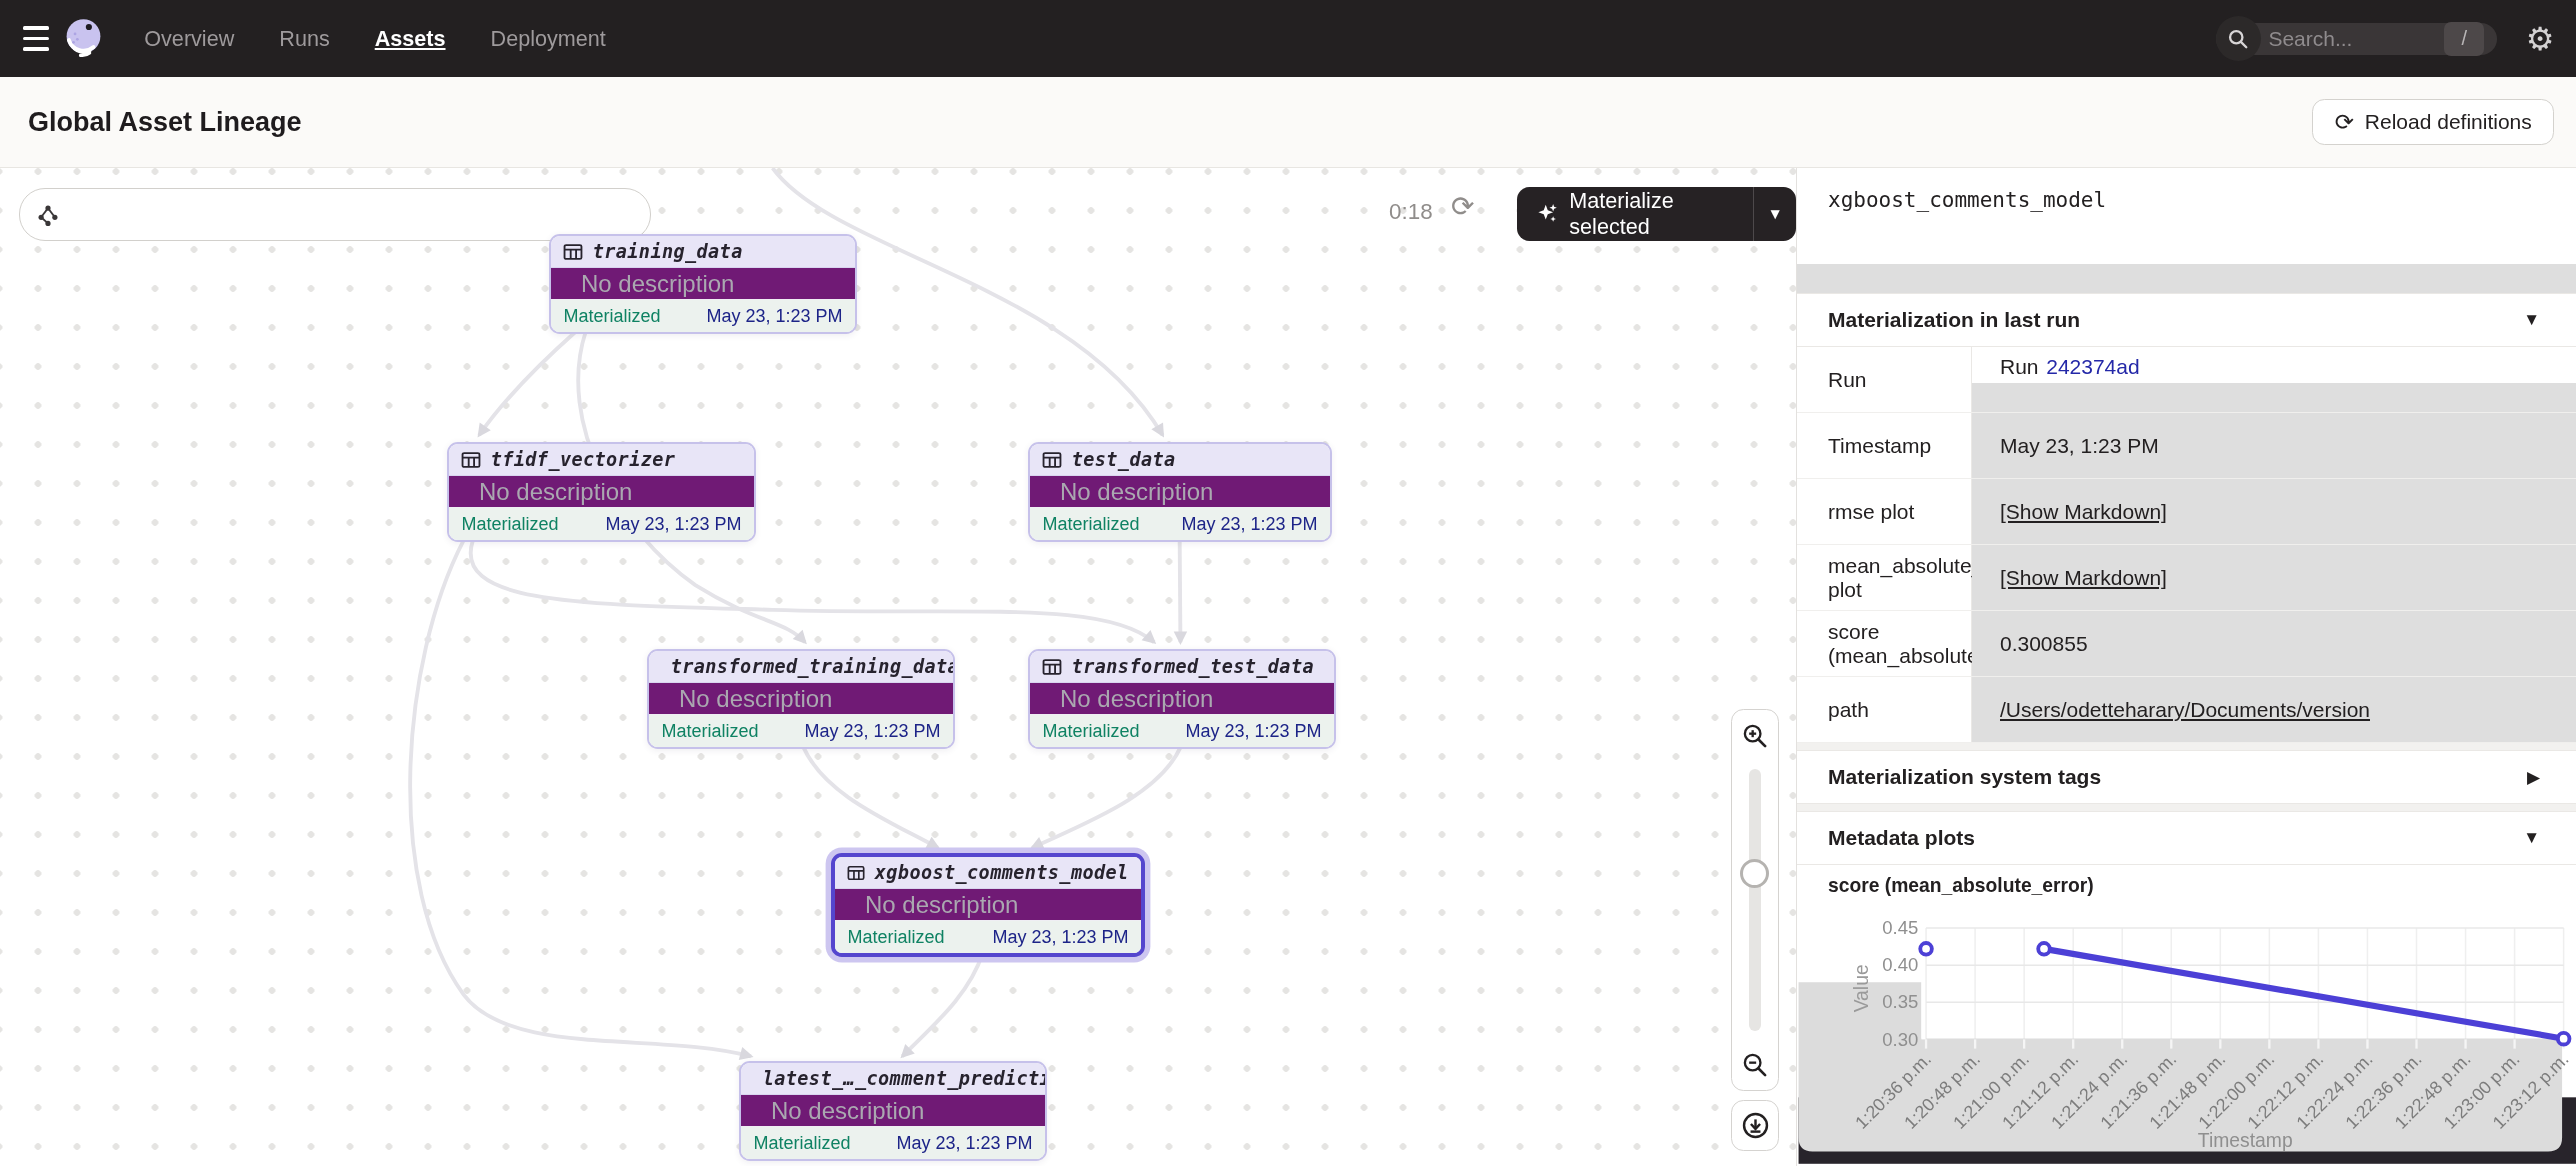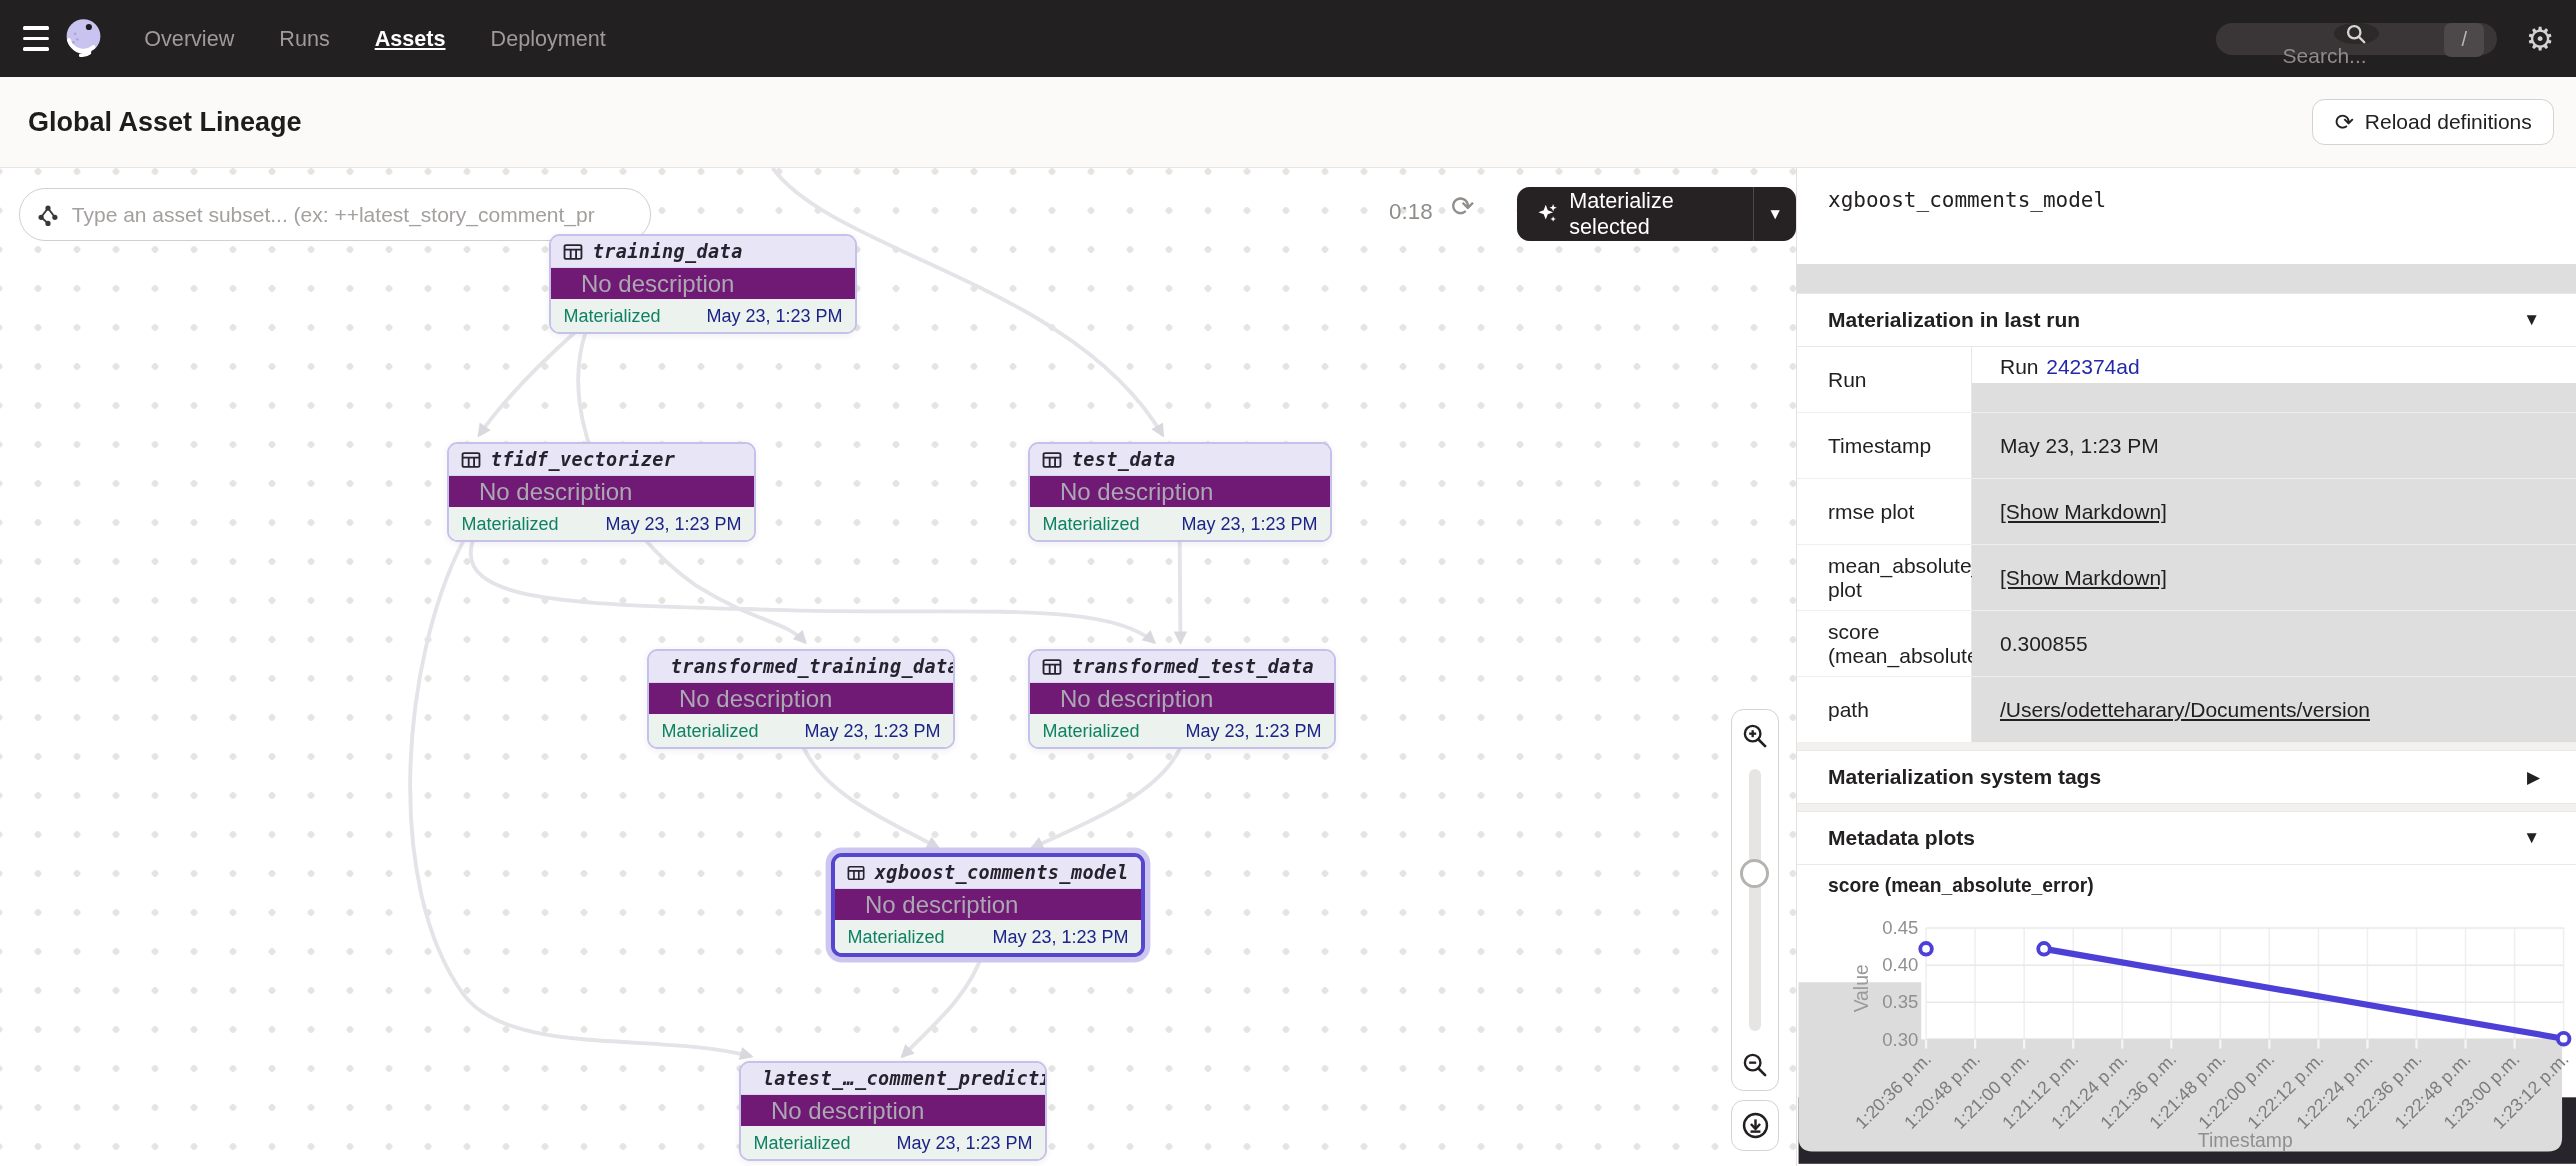--- a/index.html
+++ b/index.html
@@ -8,21 +8,21 @@
 
   
   .nav { height:77px; background:#232021; display:flex; align-items:center; position:relative; }
   .hamburger { width:57px; height:77px; display:flex; flex-direction:column; justify-content:center; gap:7px; padding-left:23px; cursor:pointer; }
   .hamburger div { width:26px; height:3.9px; background:#fff; border-radius:1.5px; }
   .logo { width:43px; height:43px; margin:0 7.7px 0 4.6px; }
   .nav-tabs { display:flex; gap:45px; margin-left:32px; }
   .nav-tab { font-size:21.6px; color:#9E9A9C; cursor:pointer; }
   .nav-tab.active { color:#fff; font-weight:700;text-decoration:underline; }
   .nav-right { position:absolute; right:21.6px; display:flex; align-items:center; gap:29px; }
-  .searchpill { width:281px; height:32px; background:#3A3637; border-radius:22.4px; display:flex; align-items:center; position:relative;flex-direction:column; }
+  .searchpill { width:281px; height:32px; background:#3A3637; border-radius:22.4px; display:flex; align-items:center; position:relative; }
   .searchpill .iconwrap { width:45px; height:45px; background:#2C2929; border-radius:50%; display:flex; align-items:center; justify-content:center; }
   .searchpill input { background:transparent; border:none; outline:none; color:#CFCCCD; font-size:21px; width:155px; margin-left:7.7px; font-family:"Liberation Sans",sans-serif; }
   .searchpill input::placeholder { color:#8F8B8D; }
   .slashkey { position:absolute; right:12.4px; width:40px; height:34px; background:#4D4849; border-radius:7px; color:#B9B6B7; font-size:20px; display:flex; align-items:center; justify-content:center; }
   .gear { font-size:32px; color:#D4D2D3; cursor:pointer; line-height:1; }
 
   
   .pagehead { height:91px; background:#FBFAF8; border-bottom:0.8px solid #E8E6E2; display:flex; align-items:center; justify-content:space-between; padding:0 21.6px 0 28px; }
   .pagetitle { font-size:27px; font-weight:700; color:#1F1C1E; }
   .reload-btn { height:46px; background:#fff; border:1.5px solid #D4D2CE; border-radius:12.4px; display:flex; align-items:center; gap:10.8px; padding:0 21.6px; font-size:21px; color:#232021; cursor:pointer; }
@@ -162,21 +162,20 @@
     <div class="filter-input">
       <svg width="26" height="26" viewBox="0 0 34 34">
         <circle cx="17" cy="8" r="3.4" fill="#3A3738"></circle>
           <circle cx="8" cy="20" r="3.4" fill="#3A3738"></circle>
         <circle cx="26" cy="20" r="3.4" fill="#3A3738"></circle>
           <circle cx="17" cy="28" r="3.4" fill="#3A3738"></circle>
         <line x1="17" y1="8" x2="8" y2="20" stroke="#3A3738" stroke-width="2.4"></line>
         <line x1="17" y1="8" x2="26" y2="20" stroke="#3A3738" stroke-width="2.4"></line>
         <line x1="8" y1="20" x2="17" y2="28" stroke="#3A3738" stroke-width="2.4"></line>
       </svg>
-      <input placeholder="Type an asset subset... (ex: ++latest_story_comment_pr" style="">
     </div>
     <div class="timer">0:18</div>
     <div class="refresh-mini">⟳</div>
     <div class="mat-btn">
       <div class="mainpart">
         <svg width="25" height="25" viewBox="0 0 32 32">
           <path d="M13,3 L16,11 L24,14 L16,17 L13,25 L10,17 L2,14 L10,11 Z" fill="#fff"></path>
           <path d="M24,2 L25.5,6 L29.5,7.5 L25.5,9 L24,13 L22.5,9 L18.5,7.5 L22.5,6 Z" fill="#fff"></path>
           <path d="M24,20 L25.2,23 L28.2,24.2 L25.2,25.4 L24,28.4 L22.8,25.4 L19.8,24.2 L22.8,23 Z" fill="#fff"></path>
         </svg>

